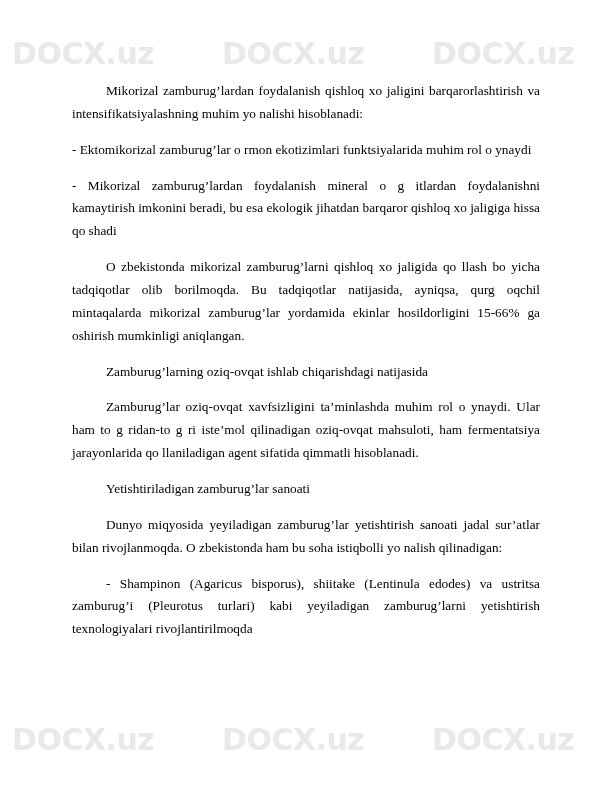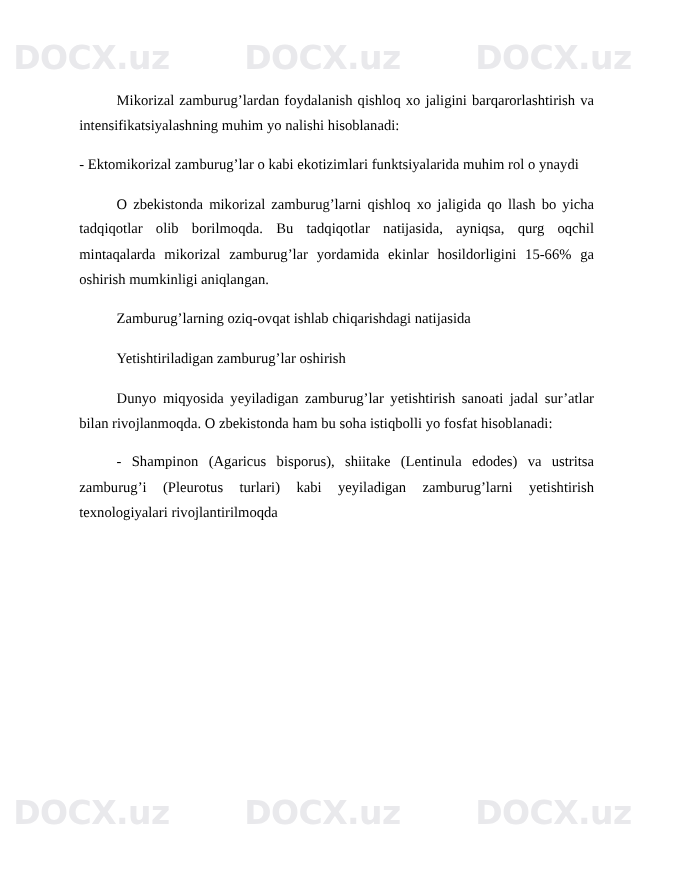--- a/index.html
+++ b/index.html
@@ -77,21 +77,23 @@
     <div class="wm wm-row1 wm-c1">DOCX.uz</div>
     <div class="wm wm-row1 wm-c2">DOCX.uz</div>
     <div class="wm wm-row1 wm-c3">DOCX.uz</div>
     <div class="wm wm-row2 wm-c1">DOCX.uz</div>
     <div class="wm wm-row2 wm-c2">DOCX.uz</div>
     <div class="wm wm-row2 wm-c3">DOCX.uz</div>
   </div>
 
   <div class="content">
     <p class="indent">Mikorizal zamburug’lardan foydalanish qishloq xo jaligini barqarorlashtirish va intensifikatsiyalashning muhim yo nalishi hisoblanadi:</p>
-    <p class="noindent">- Ektomikorizal zamburug’lar o kabi ekotizimlari funktsiyalarida muhim rol o ynaydi</p>
+    <p class="noindent">- Ektomikorizal zamburug’lar o rmon ekotizimlari funktsiyalarida muhim rol o ynaydi</p>
+    <p class="noindent">- Mikorizal zamburug’lardan foydalanish mineral o g itlardan foydalanishni kamaytirish imkonini beradi, bu esa ekologik jihatdan barqaror qishloq xo jaligiga hissa qo shadi</p>
     <p class="indent">O zbekistonda mikorizal zamburug’larni qishloq xo jaligida qo llash bo yicha tadqiqotlar olib borilmoqda. Bu tadqiqotlar natijasida, ayniqsa, qurg oqchil mintaqalarda mikorizal zamburug’lar yordamida ekinlar hosildorligini 15-66% ga oshirish mumkinligi aniqlangan.</p>
     <p class="indent"> Zamburug’larning oziq-ovqat ishlab chiqarishdagi natijasida</p>
-    <p class="indent"> Yetishtiriladigan zamburug’lar oshirish</p>
-    <p class="indent">Dunyo miqyosida yeyiladigan zamburug’lar yetishtirish sanoati jadal sur’atlar bilan rivojlanmoqda. O zbekistonda ham bu soha istiqbolli yo fosfat hisoblanadi:</p>
+    <p class="indent">Zamburug’lar oziq-ovqat xavfsizligini ta’minlashda muhim rol o ynaydi. Ular ham to g ridan-to g ri iste’mol qilinadigan oziq-ovqat mahsuloti, ham fermentatsiya jarayonlarida qo llaniladigan agent sifatida qimmatli hisoblanadi.</p>
+    <p class="indent"> Yetishtiriladigan zamburug’lar sanoati</p>
+    <p class="indent">Dunyo miqyosida yeyiladigan zamburug’lar yetishtirish sanoati jadal sur’atlar bilan rivojlanmoqda. O zbekistonda ham bu soha istiqbolli yo nalish qilinadigan:</p>
     <p class="indent last">- Shampinon (Agaricus bisporus), shiitake (Lentinula edodes) va ustritsa zamburug’i (Pleurotus turlari) kabi yeyiladigan zamburug’larni yetishtirish texnologiyalari rivojlantirilmoqda</p>
   </div>
 
 </div>
 
 </body></html>

